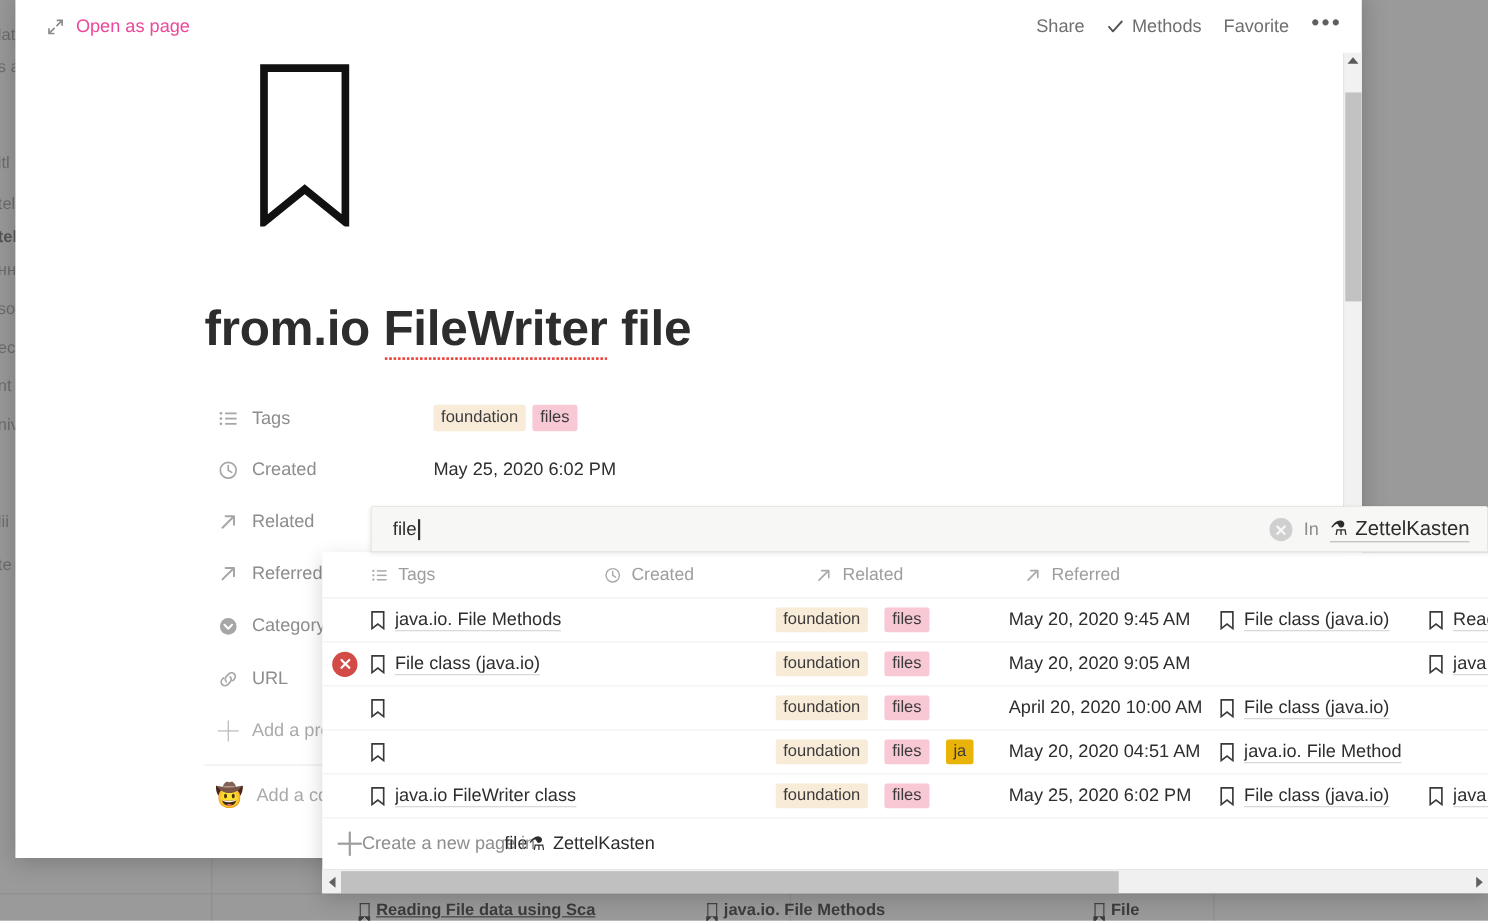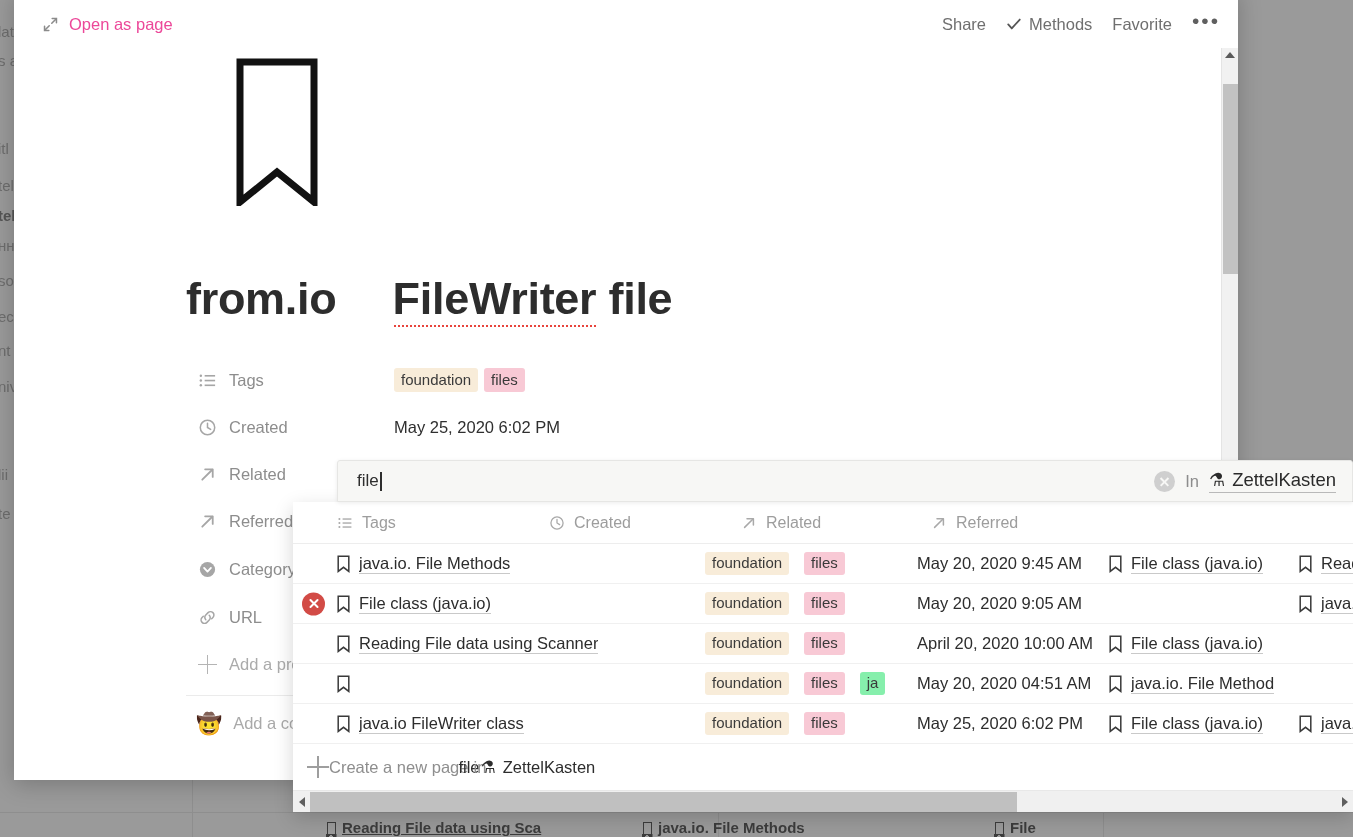--- a/index.html
+++ b/index.html
@@ -120,21 +120,20 @@
     font-size: 45px; font-weight: 700; color: #2d2d2d;
     letter-spacing: -0.3px;
     white-space: nowrap;
   }
   #page-title .squiggle {
     background-image: radial-gradient(circle at 2px 2px, #e8443c 1.1px, transparent 1.4px);
     background-size: 4px 4px;
     background-repeat: repeat-x;
     background-position: 0 100%;
     padding-bottom: 4px;
-    margin-left: 44px;
   }
 
   .prop-row {
     position: absolute; left: 184px;
     display: flex; align-items: center;
     height: 28px;
   }
   .prop-icon {
     width: 19px; height: 19px;
     margin-right: 12px;
@@ -580,21 +579,20 @@
       </svg>
       <span class="rel-link">java.</span>
     </div>
   </div>
 
   <div class="res-row">
     <div class="cell c-name">
       <svg class="bm-icon" viewBox="0 0 13 18">
         <path d="M1.2 1.2H11.8V16.4L6.5 12.3L1.2 16.4Z" fill="none" stroke="#3a3a3a" stroke-width="1.5"></path>
       </svg>
-      <span class="title-link">Reading File data using Scanner</span>
     </div>
     <div class="cell c-tags">
       <span class="chip" style="background:#f8ecd9;">foundation</span>
         <span class="chip" style="background:#f8c9d5;">files</span>
     </div>
     <div class="cell c-created">April 20, 2020 10:00 AM</div>
     <div class="cell c-related">
       <svg class="bm-icon" viewBox="0 0 13 18">
         <path d="M1.2 1.2H11.8V16.4L6.5 12.3L1.2 16.4Z" fill="none" stroke="#3a3a3a" stroke-width="1.5"></path>
       </svg>
@@ -605,21 +603,21 @@
 
   <div class="res-row">
     <div class="cell c-name">
       <svg class="bm-icon" viewBox="0 0 13 18">
         <path d="M1.2 1.2H11.8V16.4L6.5 12.3L1.2 16.4Z" fill="none" stroke="#3a3a3a" stroke-width="1.5"></path>
       </svg>
     </div>
     <div class="cell c-tags">
       <span class="chip" style="background:#f8ecd9;">foundation</span>
         <span class="chip" style="background:#f8c9d5;">files</span>
-        <span class="chip" style="background:#86efac;">ja</span>
+        <span class="chip" style="background:#eab308;">ja</span>
     </div>
     <div class="cell c-created">May 20, 2020 04:51 AM</div>
     <div class="cell c-related">
       <svg class="bm-icon" viewBox="0 0 13 18">
         <path d="M1.2 1.2H11.8V16.4L6.5 12.3L1.2 16.4Z" fill="none" stroke="#3a3a3a" stroke-width="1.5"></path>
       </svg>
       <span class="rel-link">java.io. File Method</span>
     </div>
     <div class="cell c-refer"></div>
   </div>

